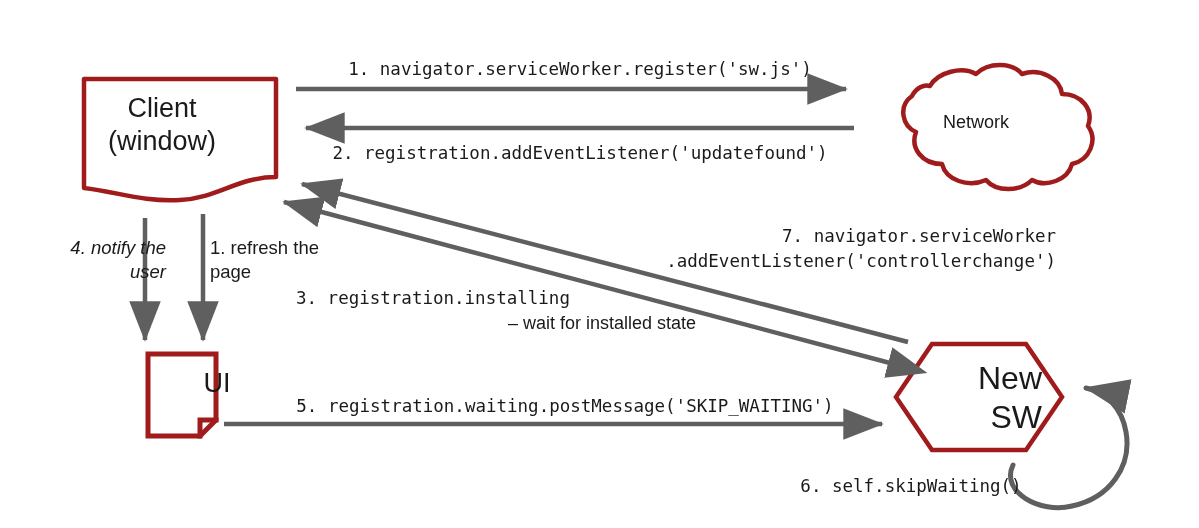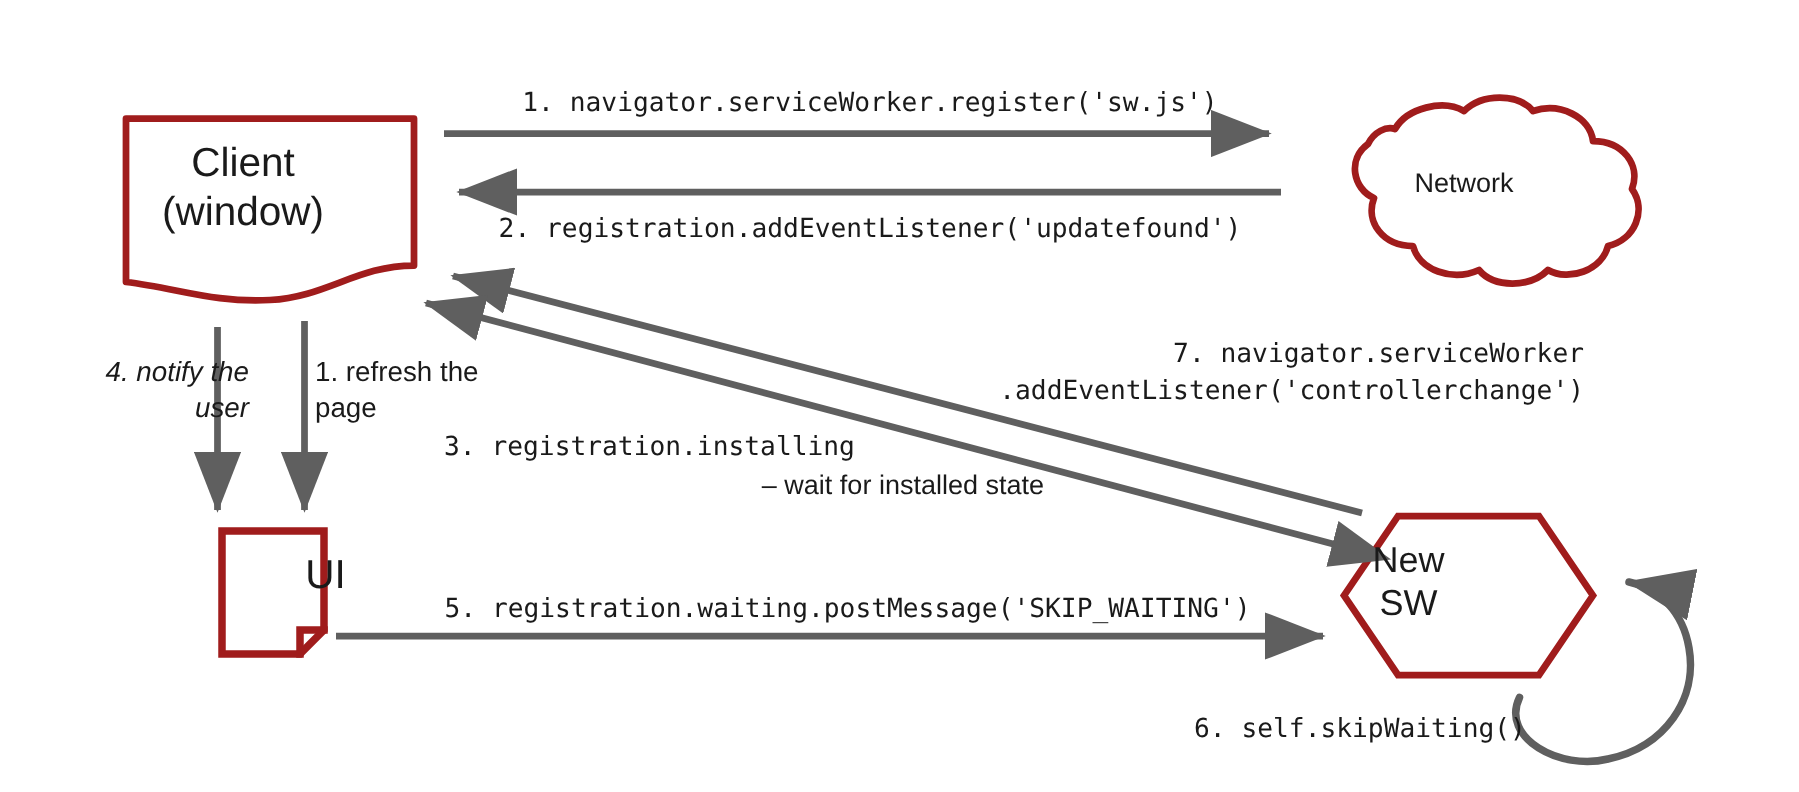--- a/index.html
+++ b/index.html
@@ -47,28 +47,28 @@
     font-size: 18.5px;
     line-height: 1.30;
   }
   .ta-left   { text-align: left; }
   .ta-right  { text-align: right; font-style: italic; }
   .ta-center { text-align: center; }
 
   #label-client  { left: 82px;  top: 92px;  width: 160px; font-size: 27px; }
   #label-network { left: 878px; top: 112px; width: 196px; font-size: 18px; }
   #label-ui      { left: 146px; top: 367px; width: 74px;  font-size: 27px; margin-left: 34px; }
-  #label-newsw   { left: 876px; top: 359px; width: 126px; font-size: 24px; }
+  #label-newsw   { left: 916px; top: 359px; width: 126px; font-size: 32px; text-align: right; }
 
   #label-step1 { left: 300px; top: 57px;  width: 560px; }
   #label-step2 { left: 300px; top: 141px; width: 560px; }
   #label-step3 { left: 296px; top: 286px; width: 400px; }
   #label-step4 { left: 14px;  top: 236px; width: 152px; }
   #label-step5 { left: 290px; top: 394px; width: 550px; }
-  #label-step6 { left: 796px; top: 474px; width: 230px; }
+  #label-step6 { left: 796px; top: 474px; width: 230px; text-align: center; }
   #label-step7 { left: 616px; top: 224px; width: 440px; text-align: right; }
   #label-step8 { left: 210px; top: 236px; width: 160px; }
 </style>
 </head>
 <body>
 
 <div id="diagram-root">
 
   <svg id="diagram-svg" viewBox="0 0 1199 528" xmlns="http://www.w3.org/2000/svg">
     <defs>

